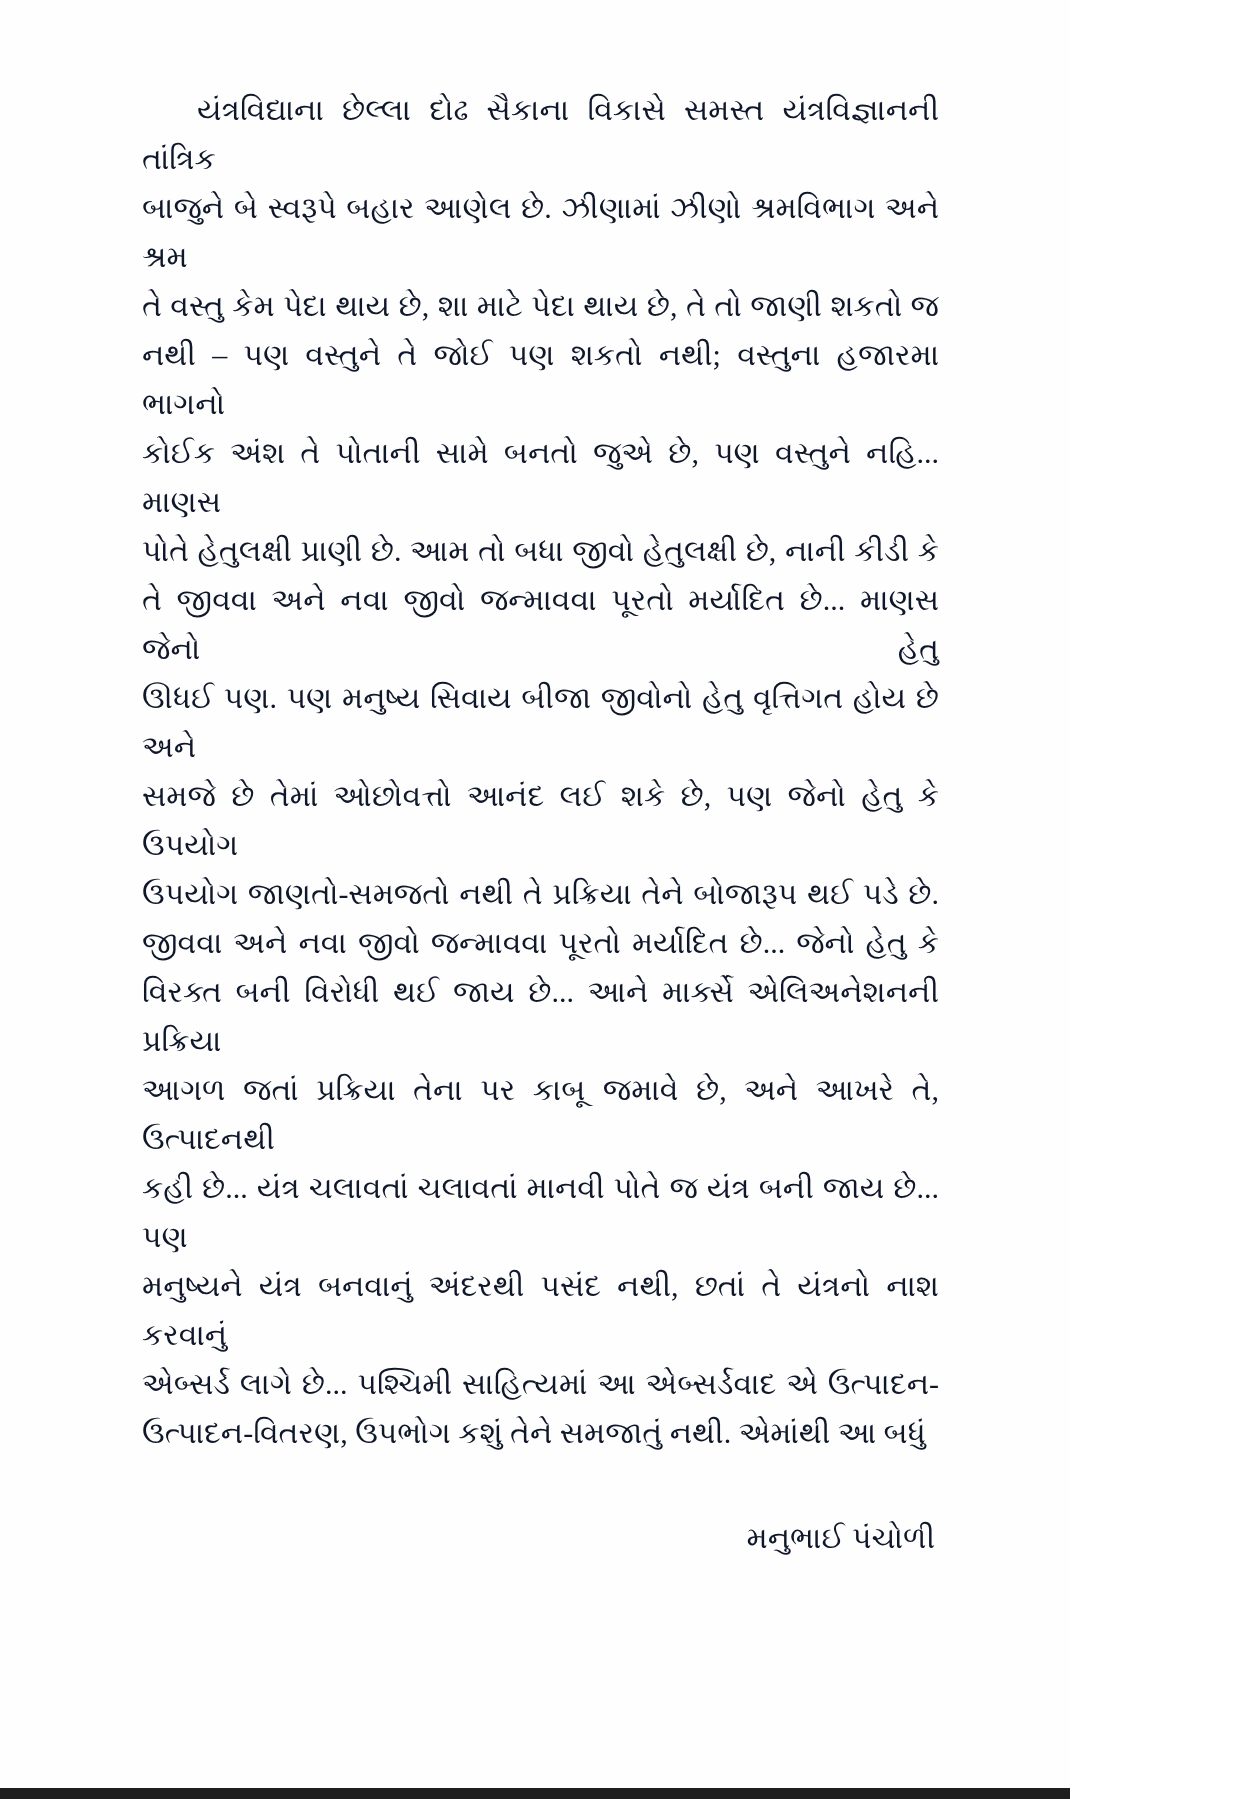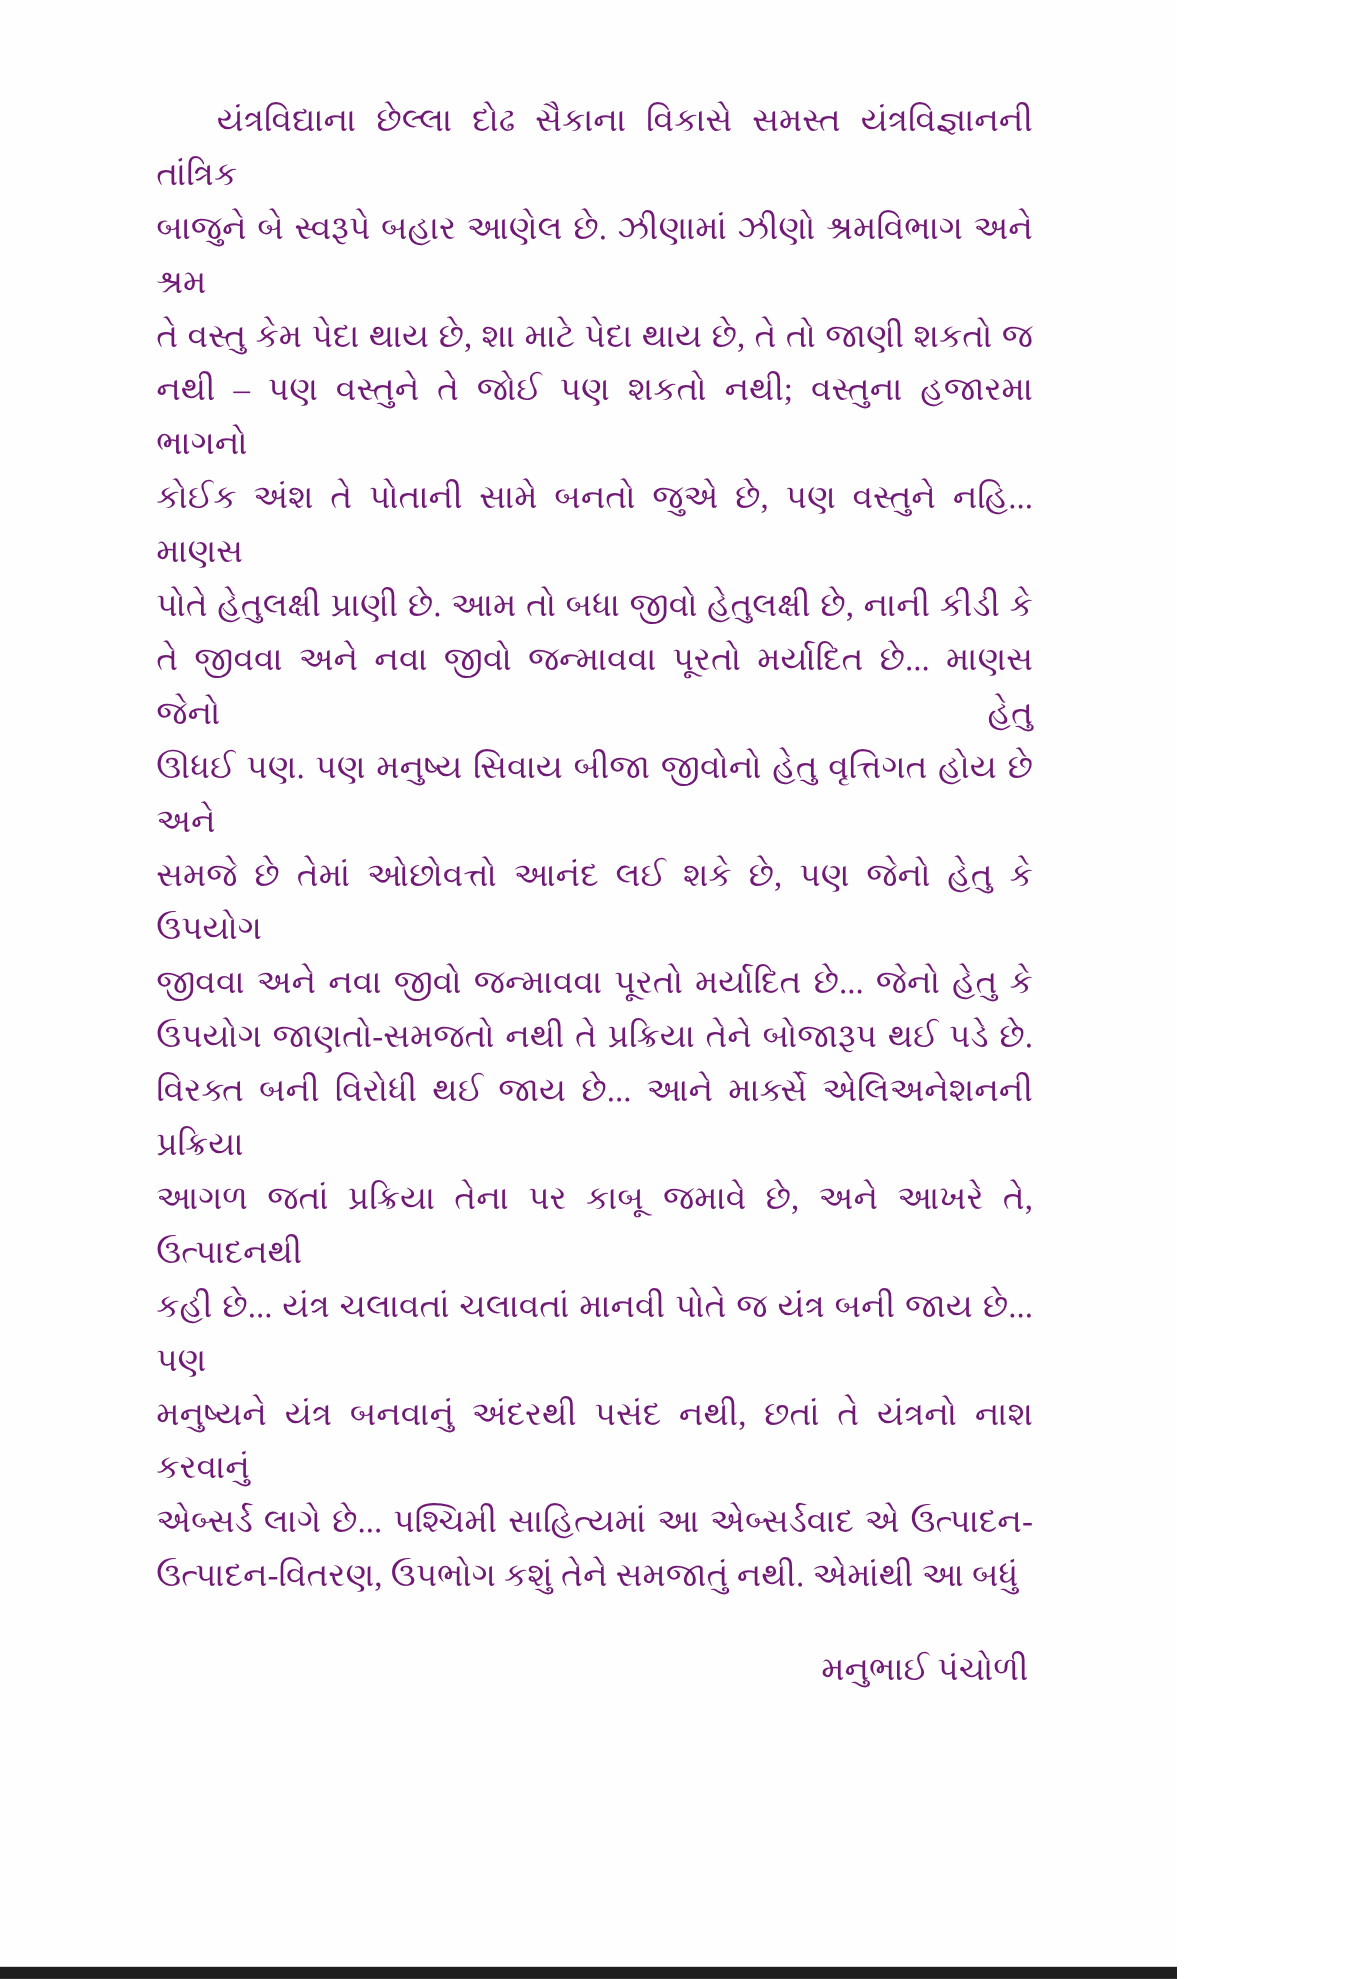--- a/index.html
+++ b/index.html
@@ -7,21 +7,21 @@
     padding: 0;
     background: #ffffff;
   }
   .page {
     position: relative;
     width: 1070px;
     height: 1799px;
     background: #fefefe;
     overflow: hidden;
     font-family: "Liberation Serif", serif;
-    color: #701a75;
+    color: #0f172a;
   }
   .content {
     position: absolute;
     left: 142px;
     top: 85px;
     width: 797px;
   }
   .para .line {
     font-size: 30px;
     line-height: 49px;
@@ -30,21 +30,21 @@
     white-space: normal;
   }
   .para .line:first-child {
     text-indent: 55px;
   }
   
   .quote-para .line:last-child {
     text-align-last: left;
   }
   .attribution {
-    margin-top: 36px;
+    margin-top: 56px;
     font-size: 30px;
     line-height: 49px;
     text-align: right;
     padding-right: 4px;
   }
   .scan-edge {
     position: absolute;
     left: 0;
     bottom: 0;
     width: 100%;
@@ -61,22 +61,22 @@
     <div class="para quote-para">
         <div class="line">યંત્રવિદ્યાના છેલ્લા દોઢ સૈકાના વિકાસે સમસ્ત યંત્રવિજ્ઞાનની તાંત્રિક</div>
         <div class="line">બાજુને બે સ્વરૂપે બહાર આણેલ છે. ઝીણામાં ઝીણો શ્રમવિભાગ અને શ્રમ</div>
         <div class="line">તે વસ્તુ કેમ પેદા થાય છે, શા માટે પેદા થાય છે, તે તો જાણી શકતો જ</div>
         <div class="line">નથી – પણ વસ્તુને તે જોઈ પણ શકતો નથી; વસ્તુના હજારમા ભાગનો</div>
         <div class="line">કોઈક અંશ તે પોતાની સામે બનતો જુએ છે, પણ વસ્તુને નહિ... માણસ</div>
         <div class="line">પોતે હેતુલક્ષી પ્રાણી છે. આમ તો બધા જીવો હેતુલક્ષી છે, નાની કીડી કે</div>
         <div class="line">તે જીવવા અને નવા જીવો જન્માવવા પૂરતો મર્યાદિત છે... માણસ જેનો હેતુ</div>
         <div class="line">ઊધઈ પણ. પણ મનુષ્ય સિવાય બીજા જીવોનો હેતુ વૃત્તિગત હોય છે અને</div>
         <div class="line">સમજે છે તેમાં ઓછોવત્તો આનંદ લઈ શકે છે, પણ જેનો હેતુ કે ઉપયોગ</div>
+        <div class="line">ઉપયોગ જાણતો-સમજતો નથી તે પ્રક્રિયા તેને બોજારૂપ થઈ પડે છે.</div>
         <div class="line">જીવવા અને નવા જીવો જન્માવવા પૂરતો મર્યાદિત છે... જેનો હેતુ કે</div>
-        <div class="line">ઉપયોગ જાણતો-સમજતો નથી તે પ્રક્રિયા તેને બોજારૂપ થઈ પડે છે.</div>
         <div class="line">વિરક્ત બની વિરોધી થઈ જાય છે... આને માર્ક્સે એલિઅનેશનની પ્રક્રિયા</div>
         <div class="line">આગળ જતાં પ્રક્રિયા તેના પર કાબૂ જમાવે છે, અને આખરે તે, ઉત્પાદનથી</div>
         <div class="line">કહી છે... યંત્ર ચલાવતાં ચલાવતાં માનવી પોતે જ યંત્ર બની જાય છે... પણ</div>
         <div class="line">મનુષ્યને યંત્ર બનવાનું અંદરથી પસંદ નથી, છતાં તે યંત્રનો નાશ કરવાનું</div>
         <div class="line">એબ્સર્ડ લાગે છે... પશ્ચિમી સાહિત્યમાં આ એબ્સર્ડવાદ એ ઉત્પાદન-</div>
         <div class="line">ઉત્પાદન-વિતરણ, ઉપભોગ કશું તેને સમજાતું નથી. એમાંથી આ બધું</div>
       </div>
 
     <div class="attribution">મનુભાઈ પંચોળી</div>
 

